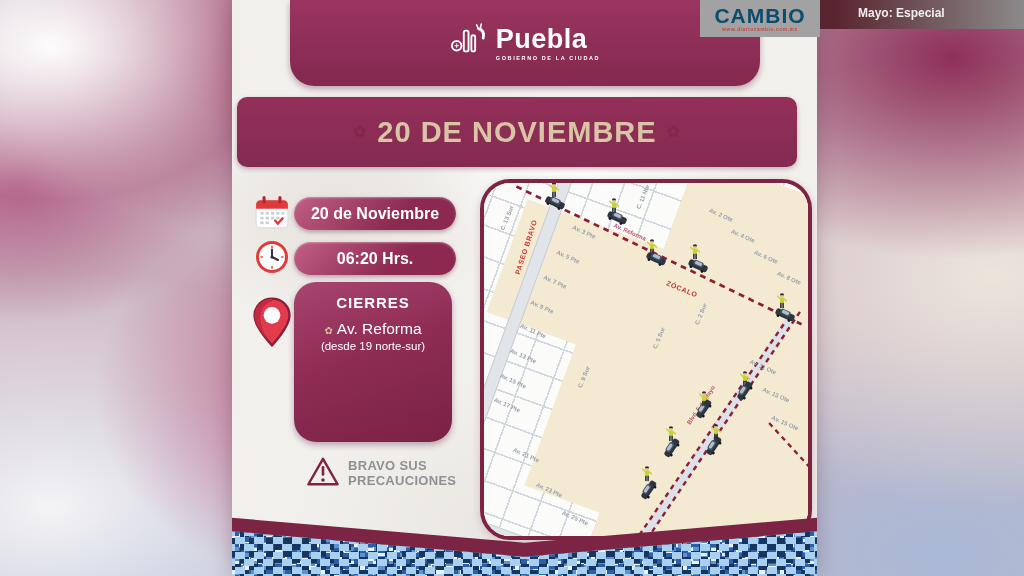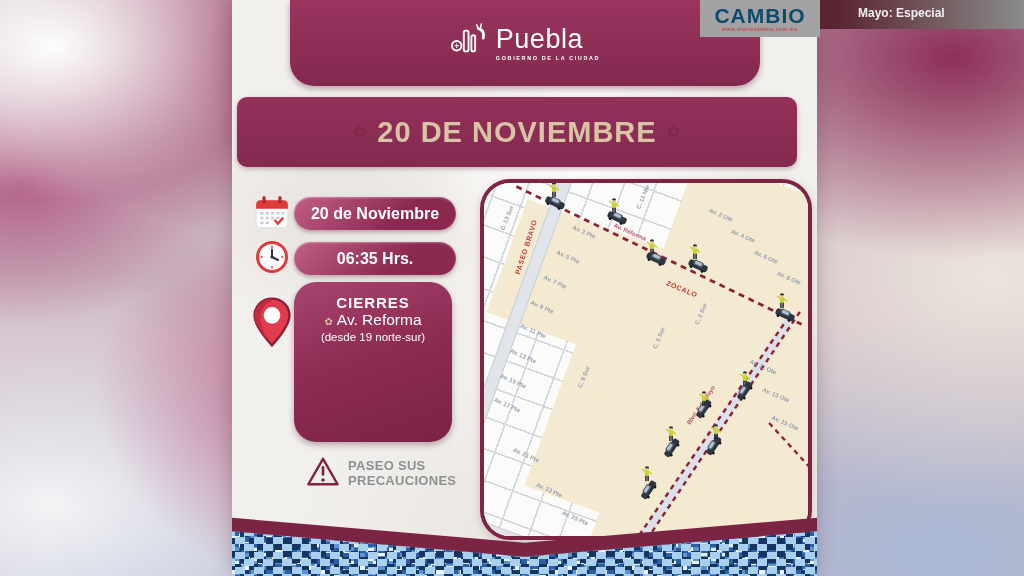--- a/index.html
+++ b/index.html
@@ -24,21 +24,21 @@
       radial-gradient(260px 200px at 85% 75%, #eae6e1, transparent 70%),
       radial-gradient(300px 220px at 45% 92%, #eae7e2, transparent 70%),
       radial-gradient(240px 170px at 60% 28%, #ffffff, transparent 70%);
     box-shadow:0 0 18px rgba(60,20,40,.25);}
   
   .header-bar{position:absolute;left:58px;top:0;width:470px;height:86px;
     background:linear-gradient(180deg,#9a3560,#83284e);
     border-radius:0 0 24px 24px;box-shadow:0 3px 6px rgba(80,20,50,.35);
     display:flex;align-items:center;justify-content:center;gap:16px;}
   .puebla-logo{display:flex;align-items:center;gap:8px;color:#fff;}
-  .puebla-name{font-size:27px;font-weight:normal;letter-spacing:.5px;line-height:1;}
+  .puebla-name{font-size:27px;font-weight:bold;letter-spacing:.5px;line-height:1;}
   .puebla-sub{font-size:5.5px;font-weight:bold;letter-spacing:1.6px;margin-top:2px;text-align:center;}
   .ssc-block{display:flex;align-items:center;gap:10px;}
   .ssc-divider{width:1px;height:44px;background:rgba(255,255,255,.75);}
   .ssc-text{color:#fff;line-height:1.05;}
   .ssc-pre{font-size:10px;font-weight:normal;opacity:.95;}
   .ssc-main{font-size:15px;font-weight:900;letter-spacing:.4px;}
   
   .press-strip{position:absolute;left:700px;top:0;width:324px;height:29px;
     background:linear-gradient(90deg,#4e202b 0%,#5a2530 42%,#8a8a8a 100%);}
   .press-credit{position:absolute;left:158px;top:6px;color:#f2eff1;font-size:12px;font-weight:bold;}
@@ -56,21 +56,21 @@
   .banner-flower{color:rgba(120,35,68,.6);font-size:16px;font-weight:normal;}
   
   .info-icon{position:absolute;width:36px;height:36px;}
   .pill{position:absolute;width:162px;height:33px;border-radius:17px;
     background:linear-gradient(135deg,#c25f85,#8c2950 65%);
     box-shadow:0 2px 4px rgba(80,20,50,.35), inset 0 1px 2px rgba(255,255,255,.35);
     display:flex;align-items:center;justify-content:center;color:#fff;font-size:16px;font-weight:bold;}
   .cbox{position:absolute;left:62px;top:282px;width:158px;height:160px;border-radius:22px;
     background:linear-gradient(160deg,#a84570 0%,#8e2c54 45%,#7a2244 100%);
     box-shadow:0 3px 6px rgba(80,20,50,.35);color:#fff;text-align:center;padding:12px 8px;box-sizing:border-box;}
-  .cbox-title{font-size:15px;font-weight:900;letter-spacing:1px;}
+  .cbox-title{font-size:15px;font-weight:900;letter-spacing:1px;margin-bottom:9px;}
   .cbox-item{margin-bottom:9px;}
   .cbox-name{font-size:15.5px;font-weight:400;}
   .cbox-bullet{color:#d9bf9f;font-size:10px;margin-right:4px;}
   .cbox-detail{font-size:11.5px;line-height:1.25;margin-top:1px;}
   .warning{position:absolute;left:74px;top:456px;display:flex;align-items:center;gap:8px;}
   .warning-text{color:#8f9094;font-size:13px;font-weight:bold;line-height:1.15;letter-spacing:.3px;}
   
   .map{position:absolute;left:248px;top:179px;width:332px;height:361px;border:4px solid #7e2342;
     border-radius:30px;overflow:hidden;background:#f6f6f4;box-sizing:border-box;
     box-shadow:0 2px 8px rgba(80,20,50,.2);}
@@ -169,21 +169,21 @@
             <line x1="17" y1="26" x2="17" y2="28.5"></line>
             <line x1="5.5" y1="17" x2="8" y2="17"></line>
             <line x1="26" y1="17" x2="28.5" y2="17"></line>
           </g>
         <line x1="17" y1="17" x2="17" y2="9.5" stroke="#333333" stroke-width="2" stroke-linecap="round"></line>
         <line x1="17" y1="17" x2="23" y2="20" stroke="#333333" stroke-width="2" stroke-linecap="round"></line>
         <circle cx="17" cy="17" r="1.6" fill="#333333"></circle>
       </svg>
     </span>
     <div class="pill" style="left:62px;top:242px;">
-      <span>06:35 Hrs.</span>
+      <span>06:20 Hrs.</span>
     </div>
 
     <span class="info-icon" style="left:20px;top:296px;width:40px;height:52px;">
       <svg width="40" height="52" viewBox="0 0 24 30">
         <path d="M12 1 C6 1 1.5 5.5 1.5 11.3 C1.5 18 12 29 12 29 C12 29 22.5 18 22.5 11.3 C22.5 5.5 18 1 12 1 Z" fill="#e23b4e" stroke="#8c1f35" stroke-width="1.4"></path>
         <path d="M12 1 C6 1 1.5 5.5 1.5 11.3 C1.5 16 6 22 9 25.5 C6 19 4 14 5.5 9 C7 5 9.5 3 12 2.6 Z" fill="#c12a40"></path>
         <circle cx="12" cy="11" r="5" fill="#ffffff"></circle>
       </svg>
     </span>
 
@@ -201,21 +201,21 @@
 
     <div class="warning">
       <span>
         <svg width="34" height="32" viewBox="0 0 36 34">
           <path d="M18 3 L33.5 30 H2.5 Z" fill="none" stroke="#7e2342" stroke-width="2.6" stroke-linejoin="round"></path>
           <rect x="16.6" y="10.5" width="2.8" height="10.5" rx="1.4" fill="#7e2342"></rect>
           <circle cx="18" cy="25.5" r="1.9" fill="#7e2342"></circle>
         </svg>
       </span>
       <span class="warning-text">
-        <div>PASEO SUS</div>
+        <div>BRAVO SUS</div>
         <div>PRECAUCIONES</div>
       </span>
     </div>
 
     <div class="map">
       <div class="map-grid">
         <div class="blk" style="left:330px;top:140px;width:260px;height:200px;"></div>
         <div class="blk" style="left:280px;top:340px;width:230px;height:170px;"></div>
         <div class="blk" style="left:185px;top:240px;width:145px;height:120px;"></div>
         <div class="blk" style="left:510px;top:340px;width:120px;height:150px;"></div>

